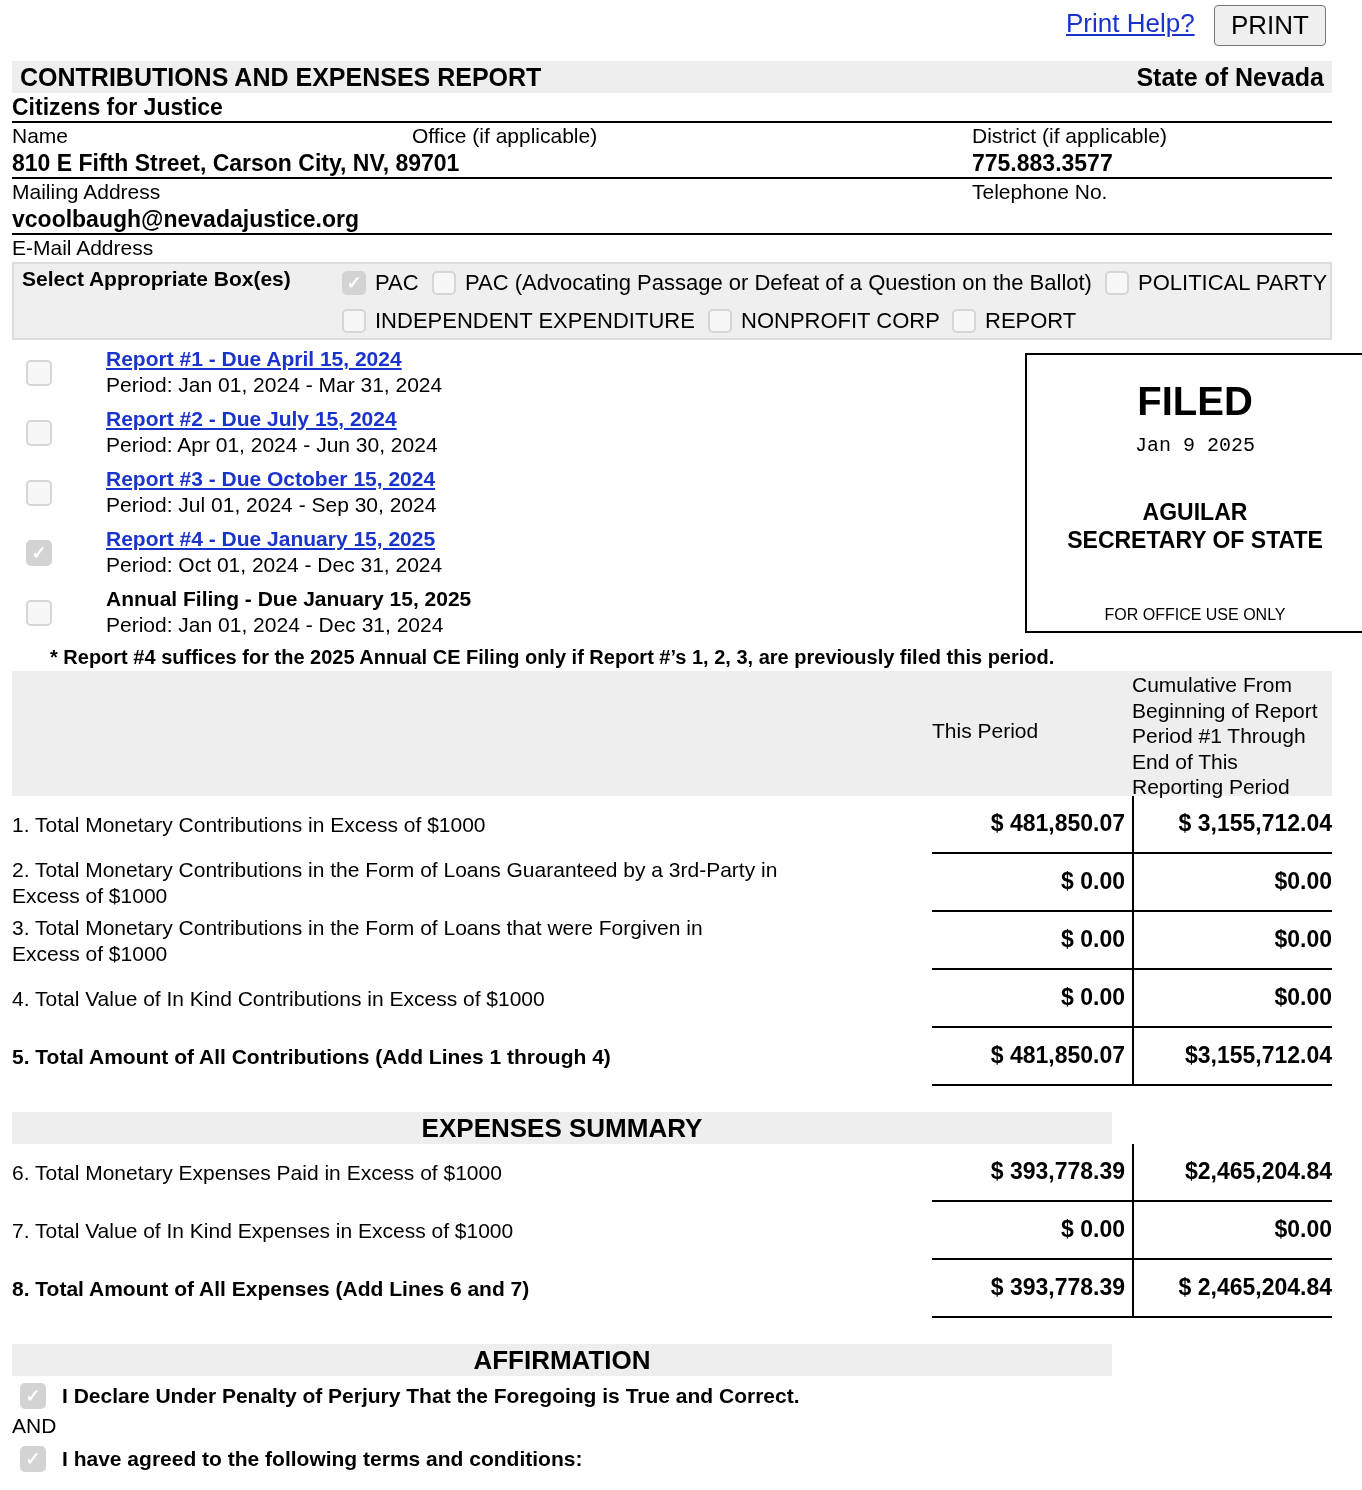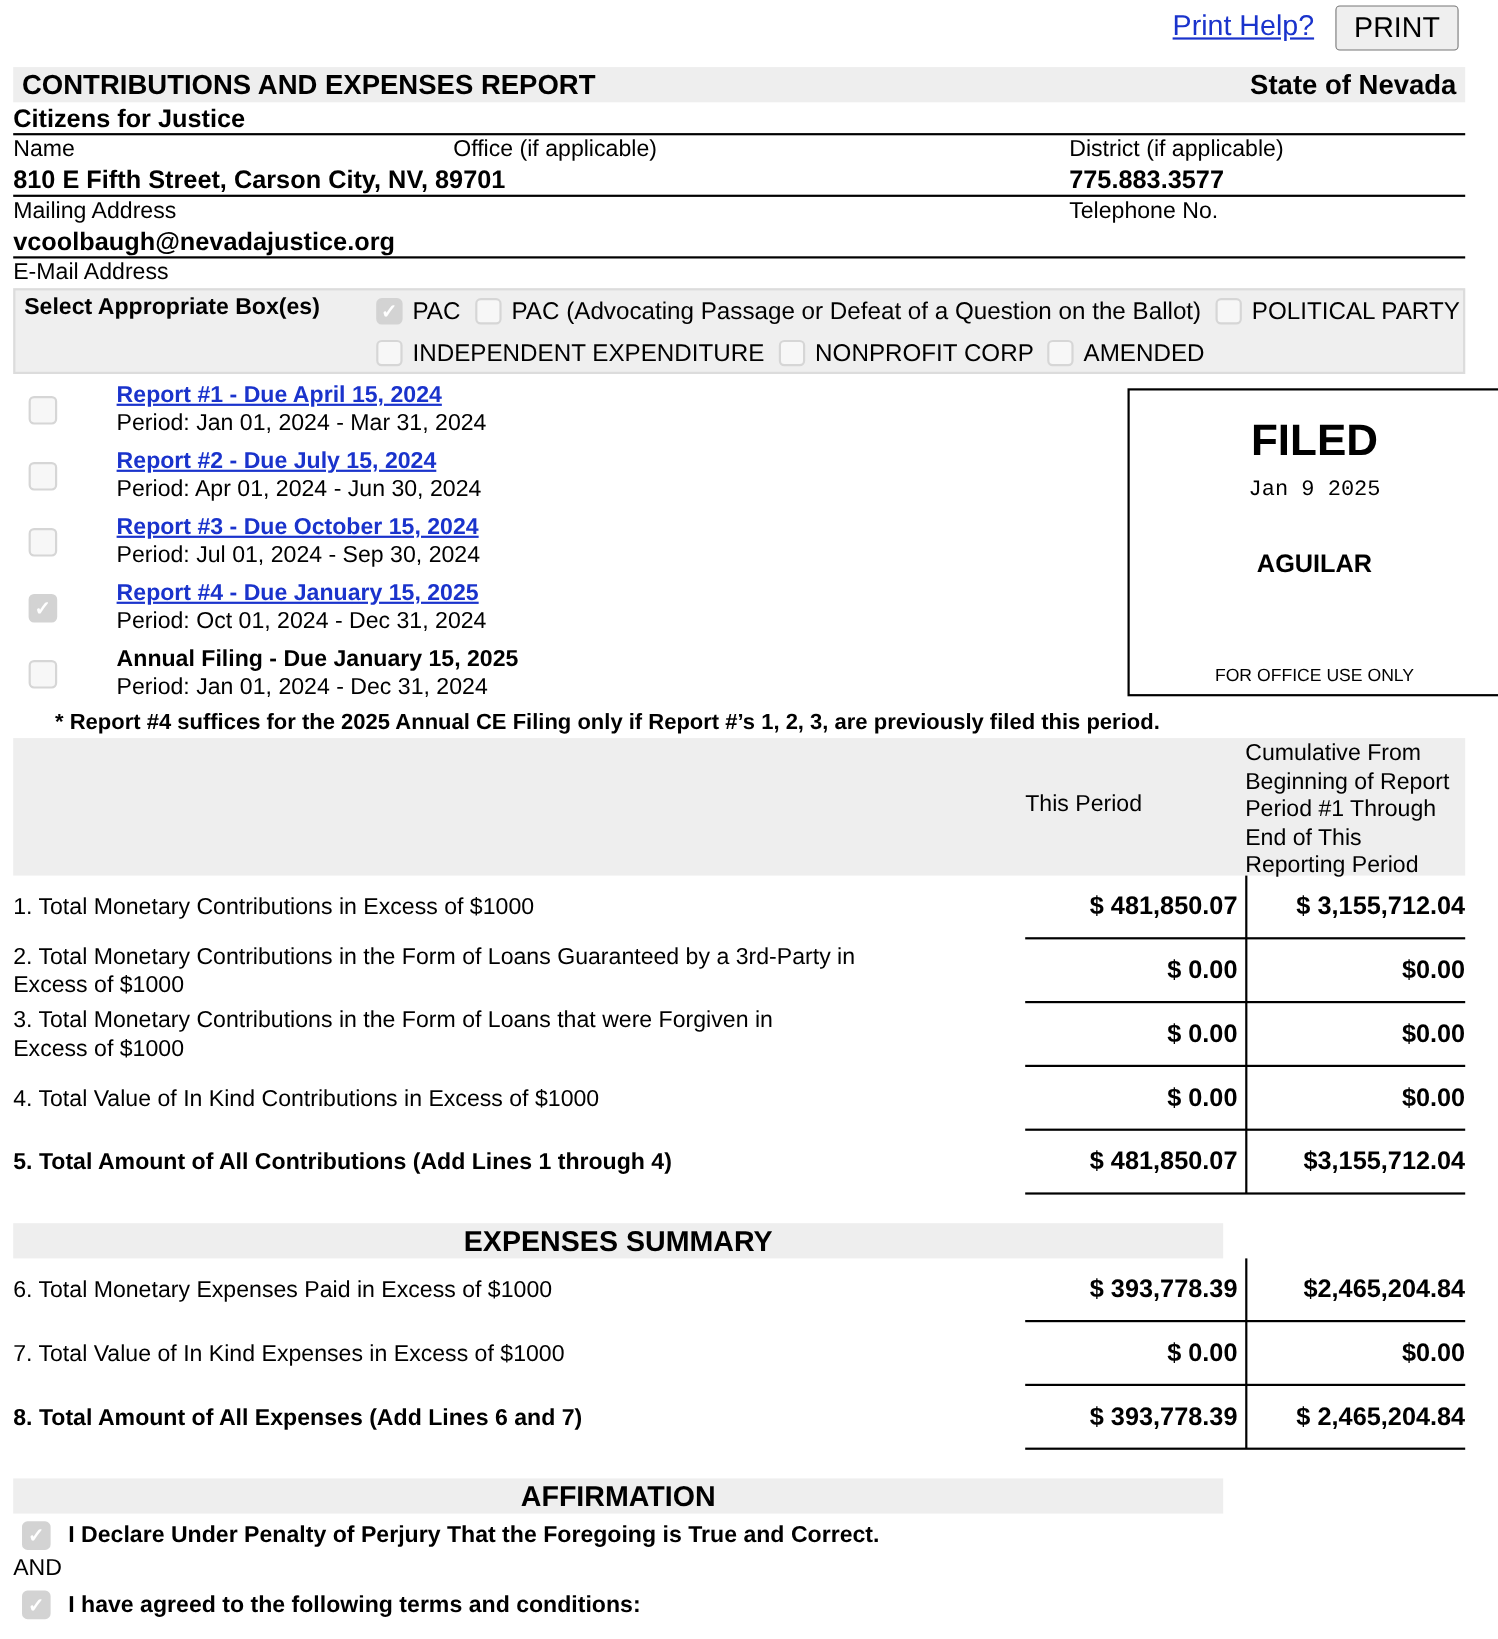--- a/index.html
+++ b/index.html
@@ -108,21 +108,21 @@
   <div class="cb-item" style="left:328px; top:44px;">
     <span class="cb"></span>
     <span>INDEPENDENT EXPENDITURE</span>
   </div>
   <div class="cb-item" style="left:694px; top:44px;">
     <span class="cb"></span>
     <span>NONPROFIT CORP</span>
   </div>
   <div class="cb-item" style="left:938px; top:44px;">
     <span class="cb"></span>
-    <span>AMENDED</span>
+    <span>REPORT</span>
   </div>
 </div>
 
 <span class="cb lg report-cb" style="top:360px;"></span>
 <a class="report-link" style="top:347px;">Report #1 - Due April 15, 2024</a>
 <div class="report-period" style="top:373px;">Period: Jan 01, 2024 - Mar 31, 2024</div>
 
 <span class="cb lg report-cb" style="top:420px;"></span>
 <a class="report-link" style="top:407px;">Report #2 - Due July 15, 2024</a>
 <div class="report-period" style="top:433px;">Period: Apr 01, 2024 - Jun 30, 2024</div>
@@ -137,20 +137,21 @@
 
 <span class="cb lg report-cb" style="top:600px;"></span>
 <div class="report-annual" style="top:587px;">Annual Filing - Due January 15, 2025</div>
 <div class="report-period" style="top:613px;">Period: Jan 01, 2024 - Dec 31, 2024</div>
 
 <div class="stamp">
   <div class="stamp-filed">FILED</div>
   <div class="stamp-date">Jan 9 2025</div>
   <div class="stamp-name">
     <div>AGUILAR</div>
+    <div>SECRETARY OF STATE</div>
   </div>
   <div class="stamp-office">FOR OFFICE USE ONLY</div>
 </div>
 
 <div class="note">* Report #4 suffices for the 2025 Annual CE Filing only if Report #’s 1, 2, 3, are previously filed this period.</div>
 
 <div class="sum-head">
   <span class="sum-this">This Period</span>
   <span class="sum-cum">Cumulative From Beginning of Report Period #1 Through End of This Reporting Period</span>
 </div>

